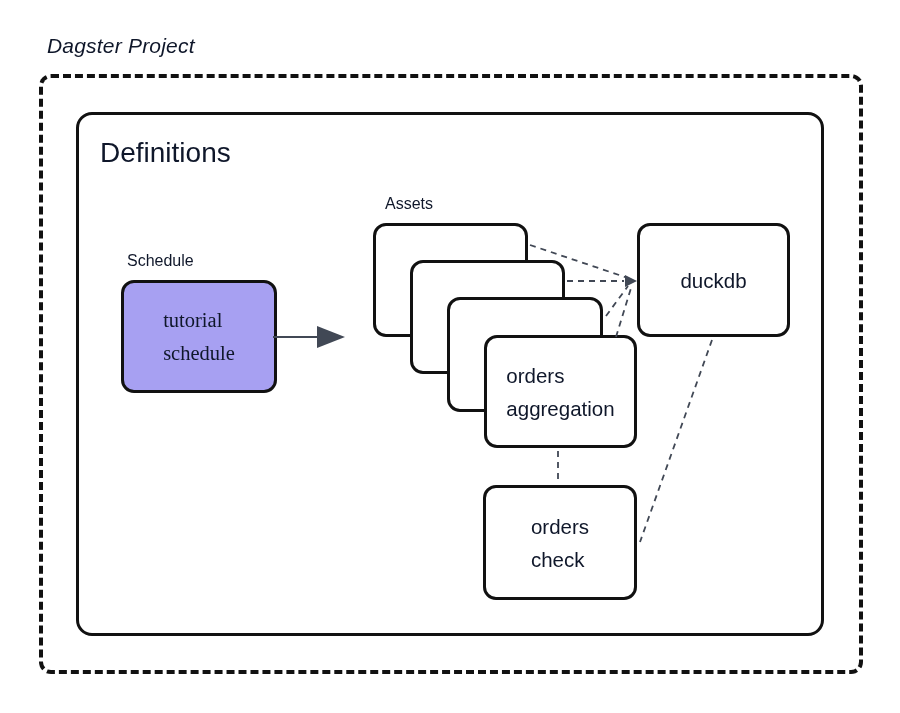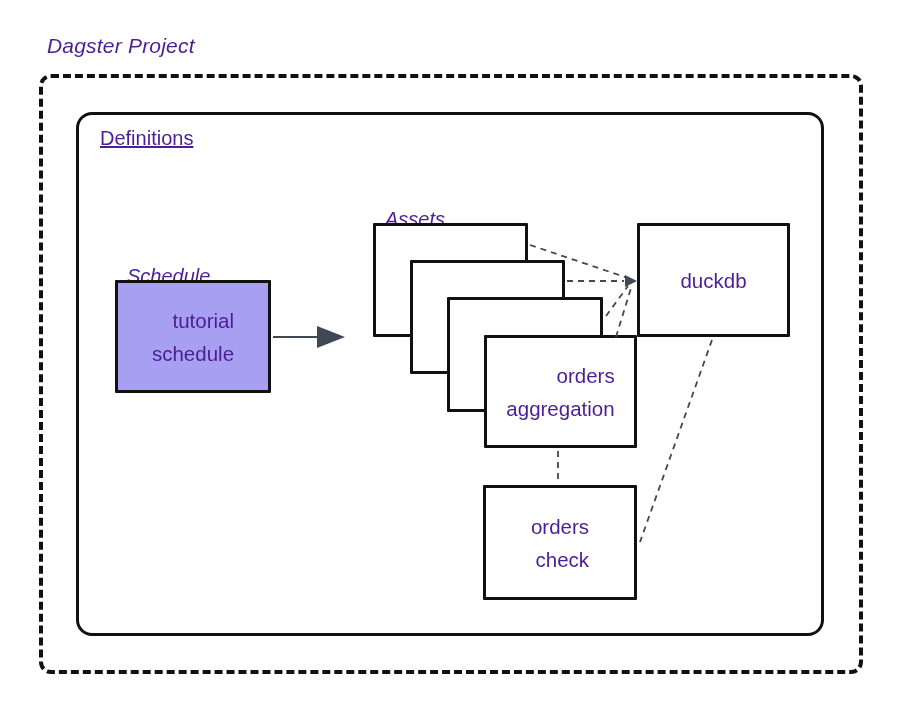--- a/index.html
+++ b/index.html
@@ -1,21 +1,21 @@
 <!DOCTYPE html>
 <html><head>
 <meta charset="utf-8">
 <style>
   html,body{margin:0;padding:0;background:#ffffff;}
   .canvas{
     position:relative;
     width:900px;height:713px;
     background:#ffffff;
     font-family:"Liberation Sans", sans-serif;
-    color:#4c1d95;
+    color:#0f172a;
     overflow:hidden;
   }
   .title{
     position:absolute;left:47px;top:34px;
     font-size:21px;font-style:italic;font-weight:500;
     letter-spacing:.2px;
   }
   .outer-boundary{
     position:absolute;left:39px;top:74px;
     width:816px;height:592px;
@@ -23,49 +23,48 @@
     border-radius:12px;
   }
   .definitions-box{
     position:absolute;left:76px;top:112px;
     width:742px;height:518px;
     border:3.5px solid #111111;
     border-radius:16px;
     background:#ffffff;
   }
   .definitions-label{
-    position:absolute;left:100px;top:127px;
-    font-size:20px;
-    text-decoration:underline;
+    position:absolute;left:100px;top:137px;
+    font-size:28px;
   }
   .section-label{
     position:absolute;
-    font-size:20px;font-style:italic;
+    font-size:16px;
     white-space:pre-line;
     line-height:35px;
-    margin-top:16px;
   }
   .lbl-schedule{left:127px;top:243px;}
   .lbl-assets{left:385px;top:186px;}
   .lbl-resource{left:650px;top:186px;}
   .lbl-asset-check{left:400px;top:460px;}
   .node{
     position:absolute;
     border:3.5px solid #111111;
-    border-radius:1px;
+    border-radius:13px;
     background:#ffffff;
     display:flex;align-items:center;justify-content:center;
-    text-align:right;
+    text-align:left;
     font-size:20.5px;line-height:33px;
     white-space:pre-line;
     box-sizing:border-box;
   }
   .schedule-node{
-    left:115px;top:280px;width:156px;height:113px;
+    left:121px;top:280px;width:156px;height:113px;
     background:#a7a0f2;
+    font-family:Liberation Serif, serif;
   }
   .asset-card-1{left:373px;top:223px;width:155px;height:114px;}
   .asset-card-2{left:410px;top:260px;width:155px;height:114px;}
   .asset-card-3{left:447px;top:297px;width:156px;height:115px;}
   .asset-card-front{left:484px;top:335px;width:153px;height:113px;}
   .duckdb-node{left:637px;top:223px;width:153px;height:114px;}
   .orders-check-node{left:483px;top:485px;width:154px;height:115px;}
   .overlay{
     position:absolute;left:0;top:0;width:900px;height:713px;
     pointer-events:none;

